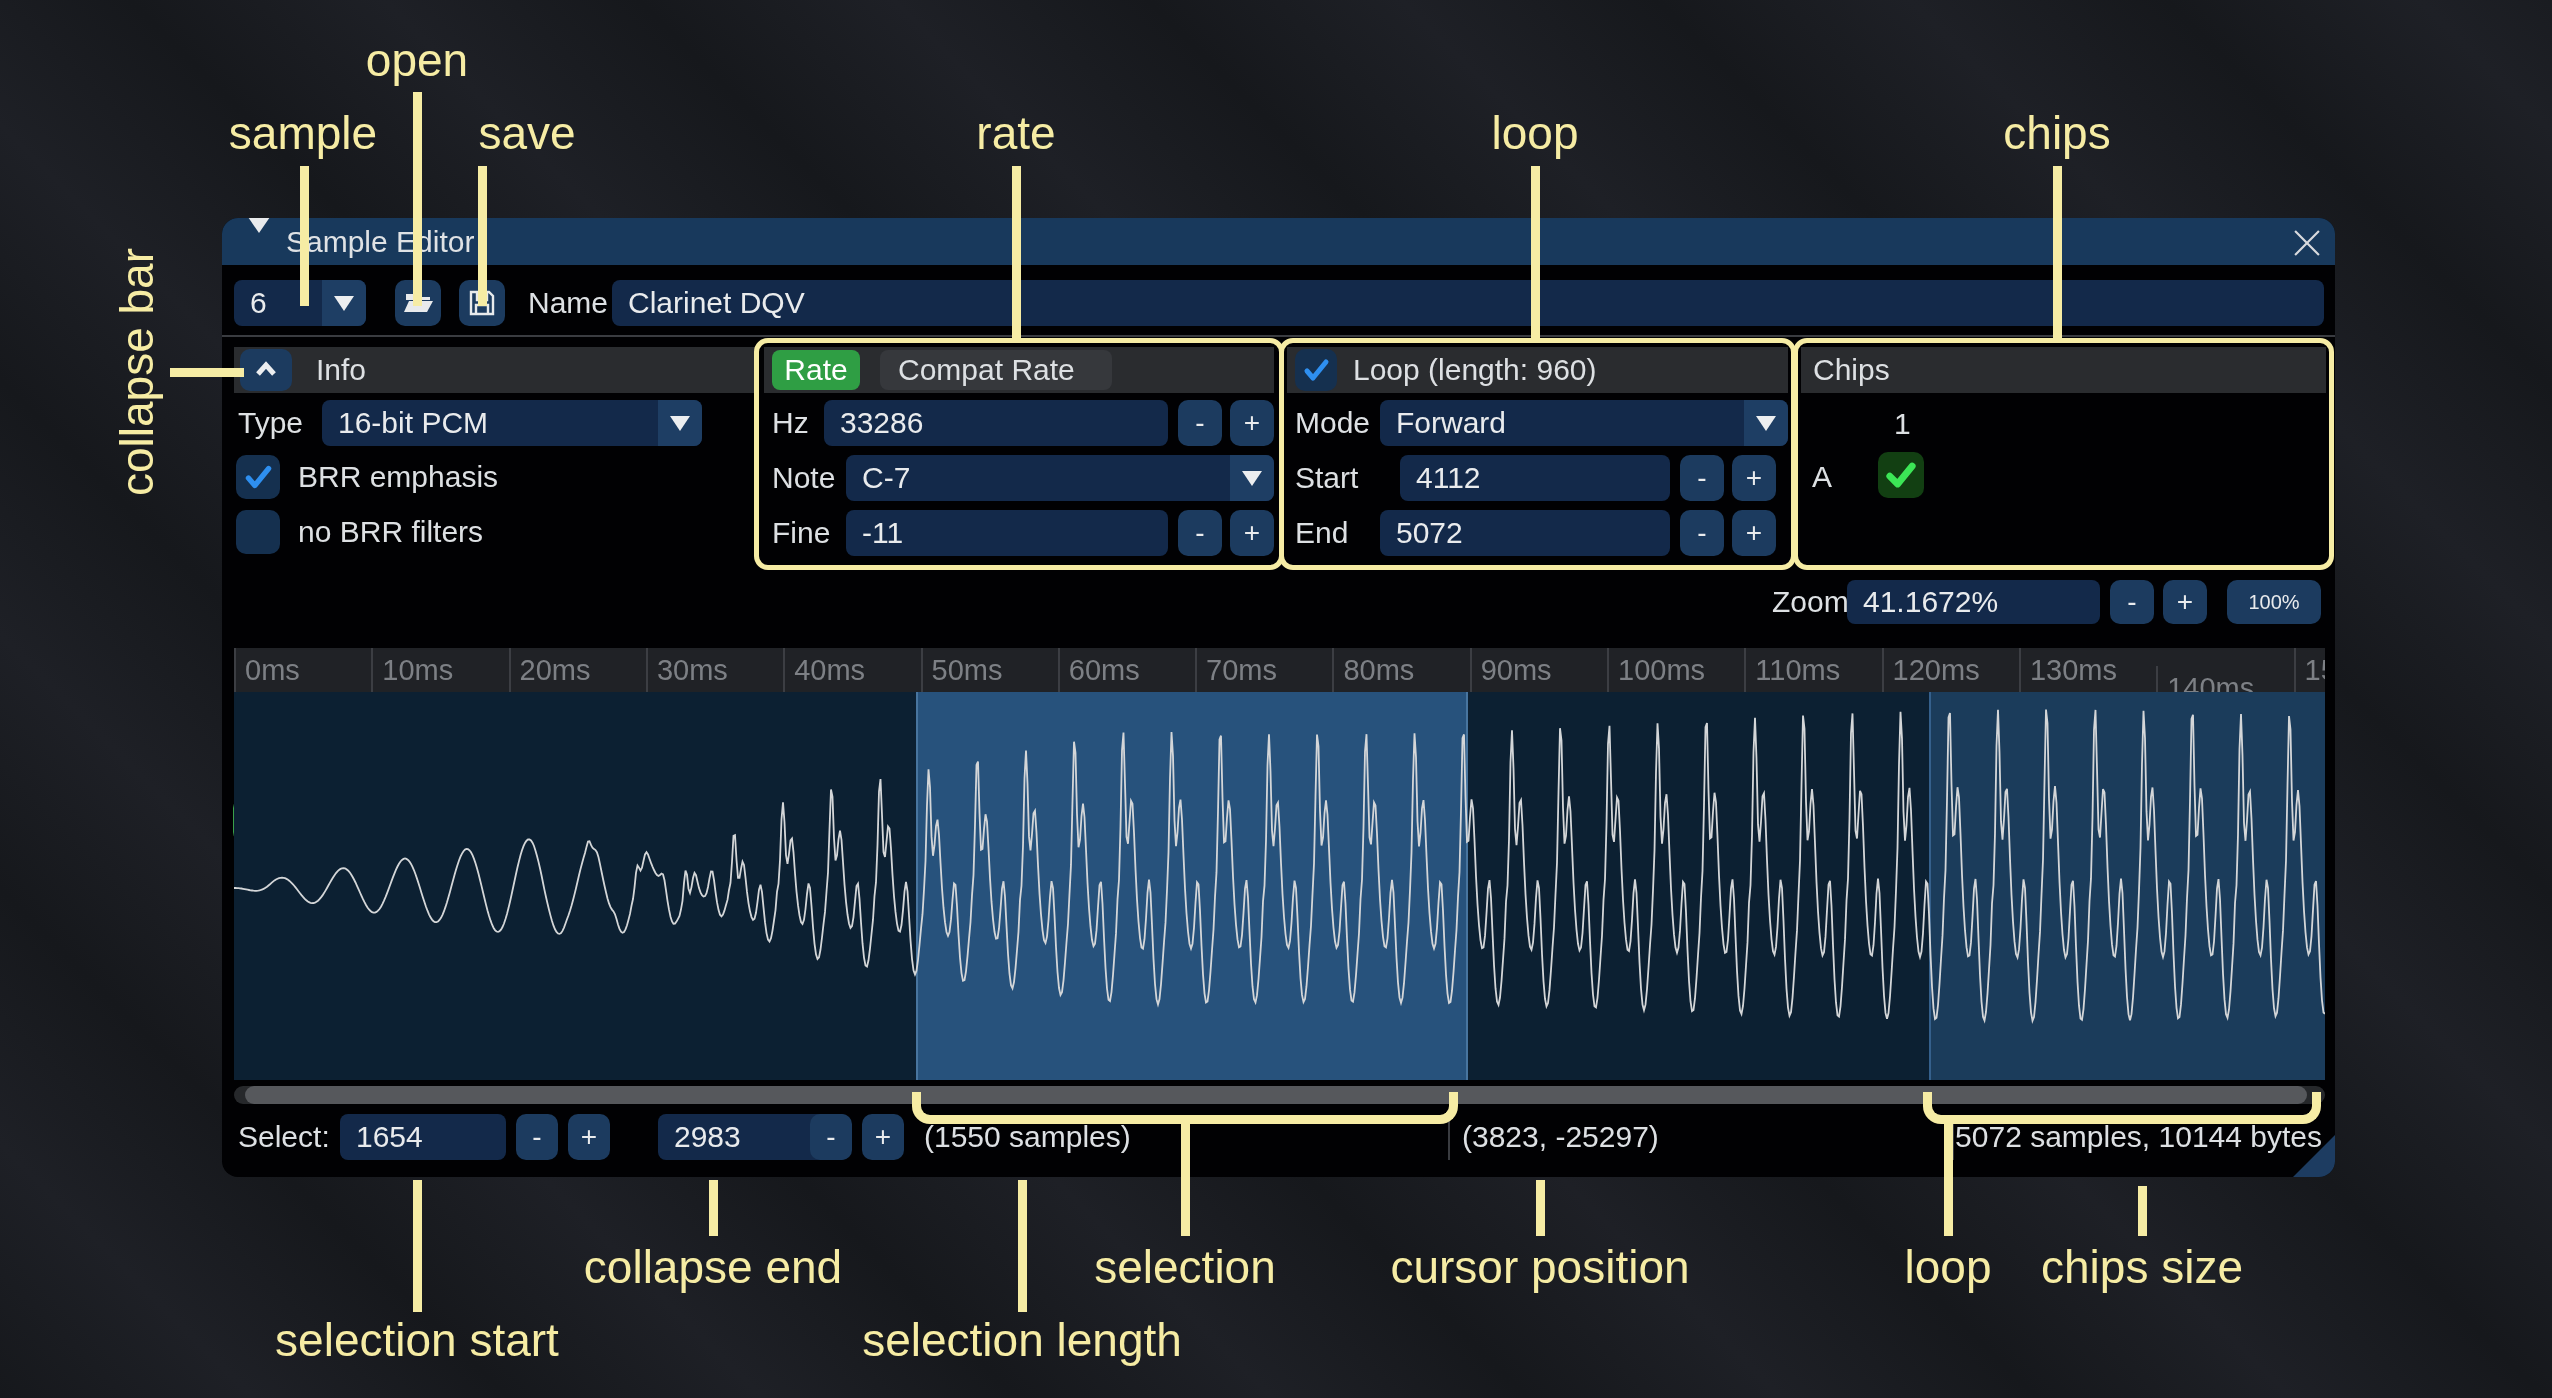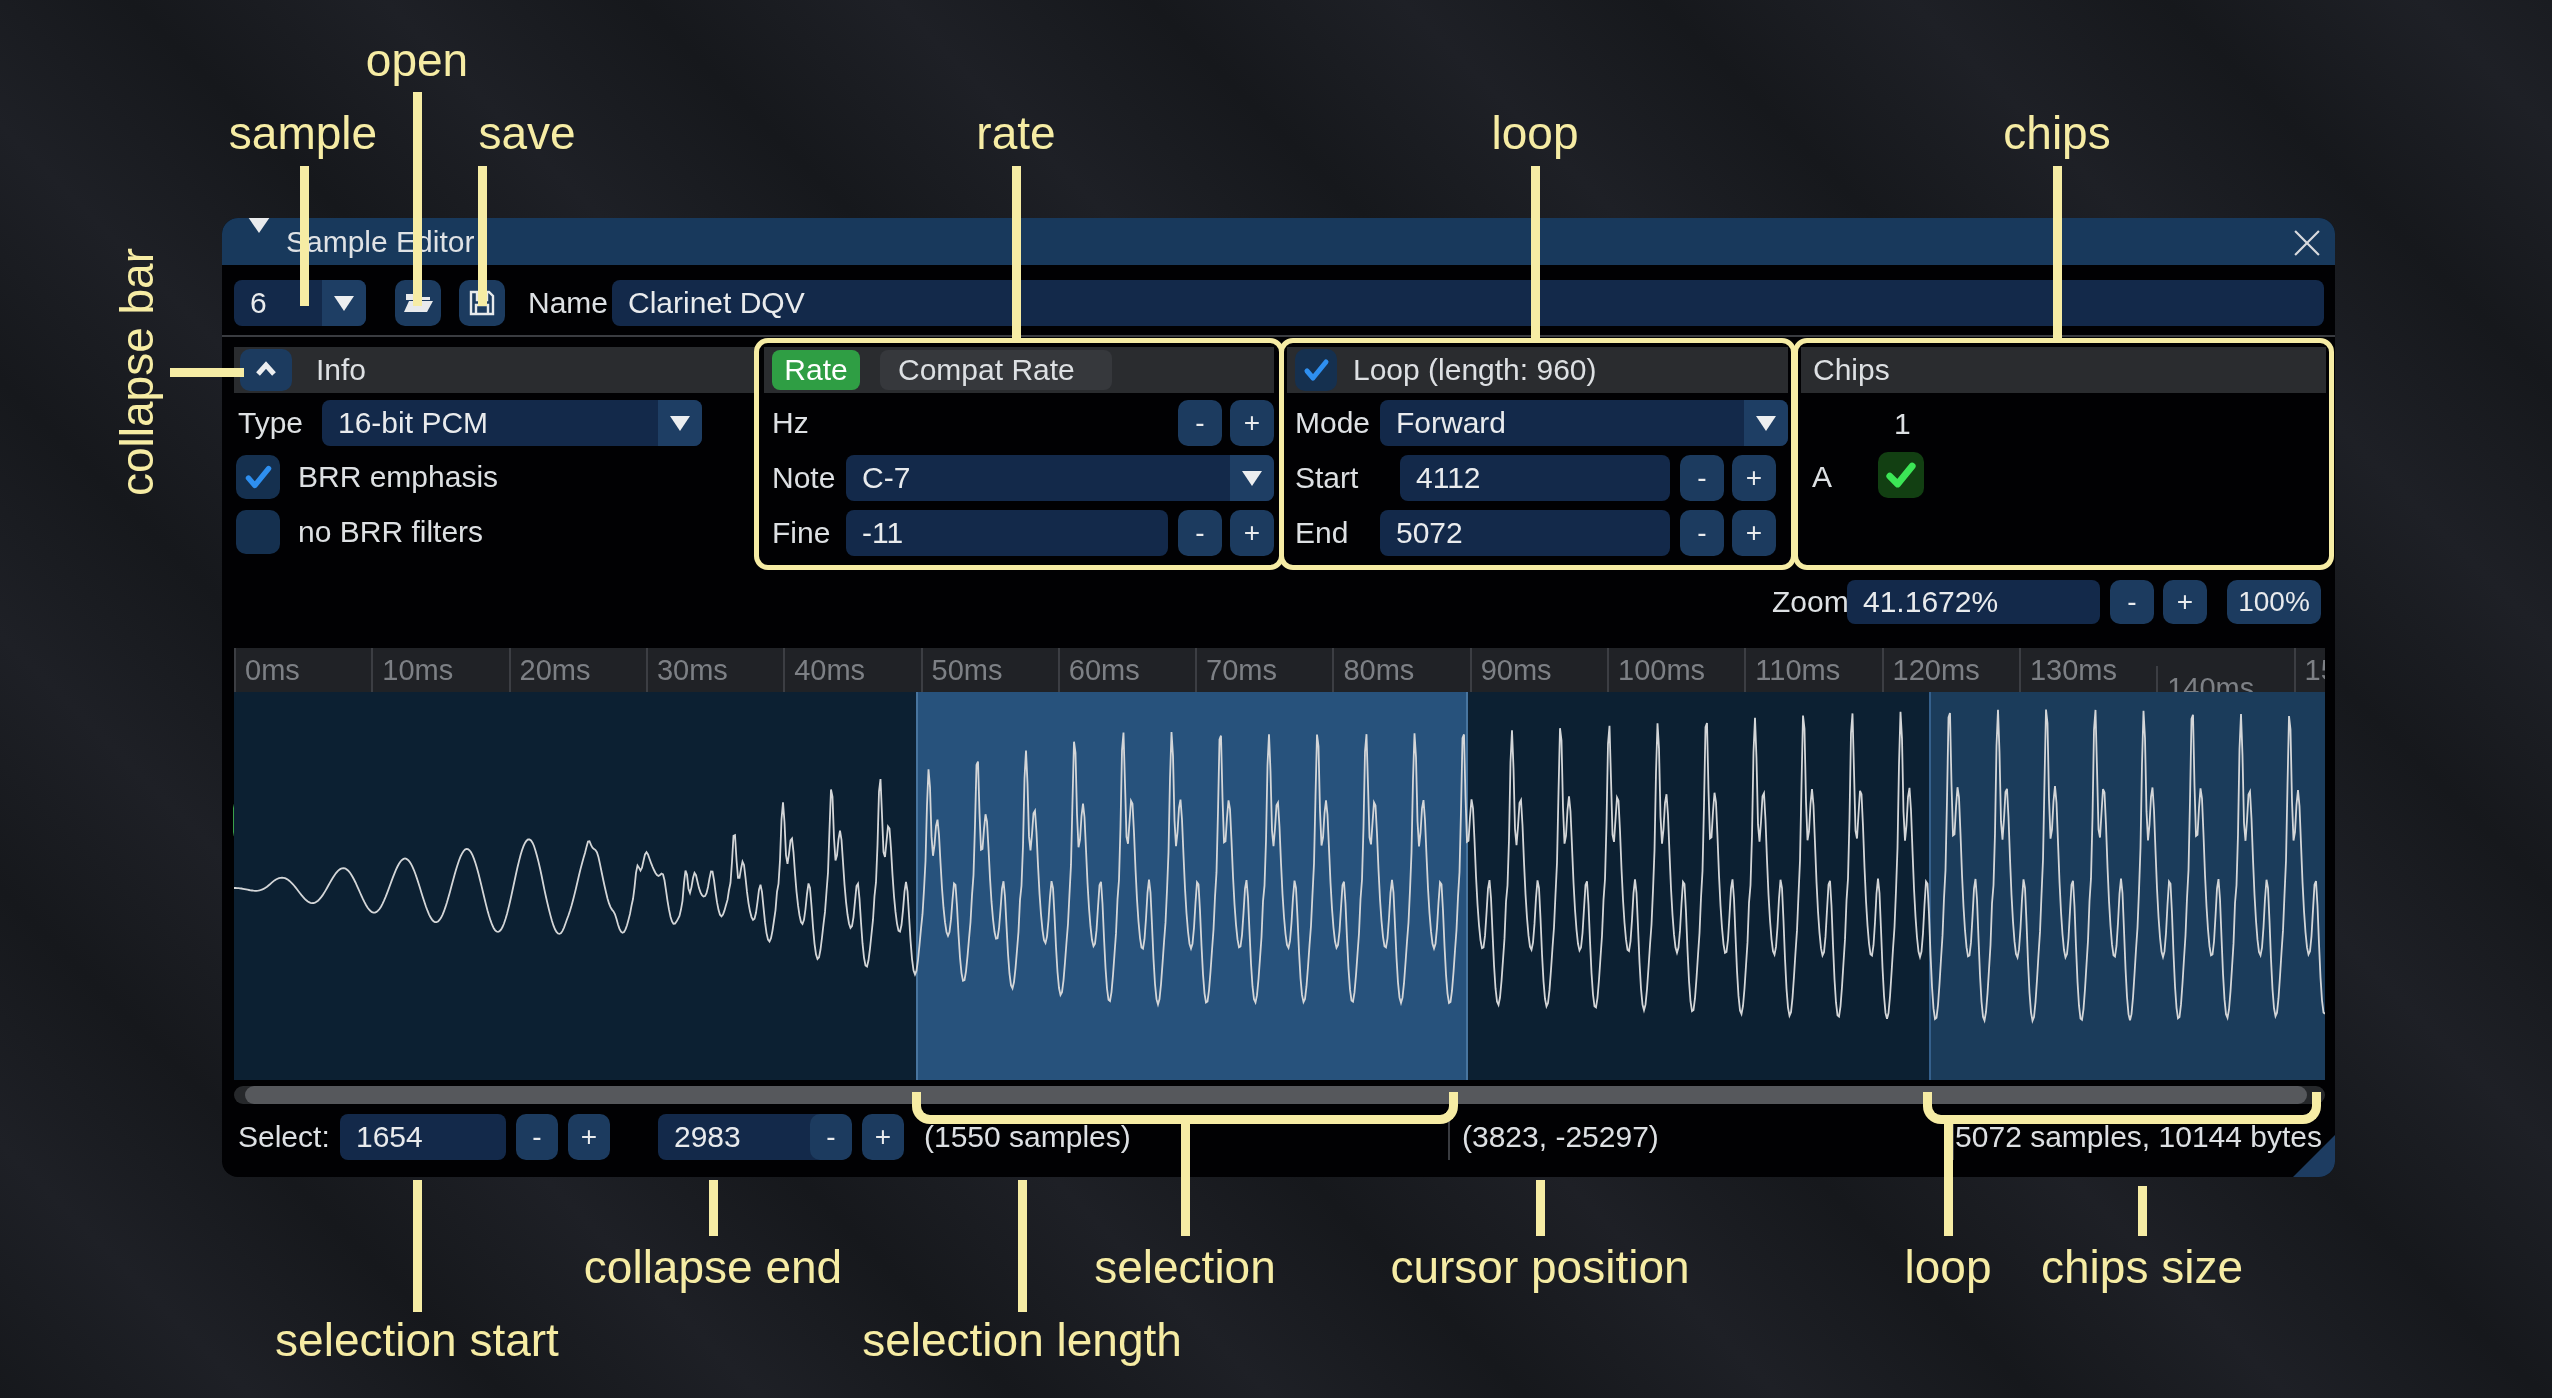--- a/index.html
+++ b/index.html
@@ -104,20 +104,23 @@
     </div>
     <span class="abs lbl" style="left:76px;top:237px;height:44px;">BRR emphasis</span>
     <div class="abs chk" style="left:14px;top:292px;"></div>
     <span class="abs lbl" style="left:76px;top:292px;height:44px;">no BRR filters</span>
 
     <div class="abs phdr" style="left:542px;top:129px;width:510px;height:46px;">
       <span class="abs" style="left:8px;top:3px;width:88px;height:40px;background:#2f9e44;border-radius:8px;display:flex;align-items:center;justify-content:center;color:#fff;font-size:30px;">Rate</span>
       <span class="abs" style="left:116px;top:3px;width:232px;height:40px;background:#36383c;border-radius:8px;display:flex;align-items:center;padding-left:18px;color:#dde0e3;font-size:30px;box-sizing:border-box;">Compat Rate</span>
     </div>
     <span class="abs lbl" style="left:550px;top:182px;height:46px;">Hz</span>
+    <div class="abs field" style="left:602px;top:182px;width:344px;height:46px;">
+        <span>33286</span>
+      </div>
     <div class="abs btn pm" style="left:956px;top:182px;width:44px;height:46px;">-</div>
     <div class="abs btn pm" style="left:1008px;top:182px;width:44px;height:46px;">+</div>
     <span class="abs lbl" style="left:550px;top:237px;height:46px;">Note</span>
     <div class="abs combo" style="left:624px;top:237px;width:428px;height:46px;">
       <span class="val">C-7</span>
       <span class="az">
           <span class="ctri"></span>
         </span>
     </div>
     <span class="abs lbl" style="left:550px;top:292px;height:46px;">Fine</span>
@@ -346,21 +349,21 @@
             </svg>
           </span>
         </div>
       </div>
     <span class="abs lbl" style="left:1550px;top:362px;height:44px;">Zoom</span>
     <div class="abs field" style="left:1625px;top:362px;width:253px;height:44px;">
         <span>41.1672%</span>
       </div>
     <div class="abs btn pm" style="left:1888px;top:362px;width:44px;height:44px;">-</div>
     <div class="abs btn pm" style="left:1941px;top:362px;width:44px;height:44px;">+</div>
-    <div class="abs btn" style="left:2005px;top:362px;width:94px;height:44px;font-size:28px;">100%</div>
+    <div class="abs btn" style="left:2005px;top:362px;width:94px;height:44px;font-size:20px;">100%</div>
 
     <div class="abs" id="ruler" style="left:12px;top:430px;width:2091px;height:44px;background:#202226;overflow:hidden;">
         <div class="tick" style="left: 0px;">0ms</div>
         <div class="tick" style="left: 137.3px;">10ms</div>
         <div class="tick" style="left: 274.6px;">20ms</div>
         <div class="tick" style="left: 411.9px;">30ms</div>
         <div class="tick" style="left: 549.2px;">40ms</div>
         <div class="tick" style="left: 686.5px;">50ms</div>
         <div class="tick" style="left: 823.8px;">60ms</div>
         <div class="tick" style="left: 961.1px;">70ms</div>

